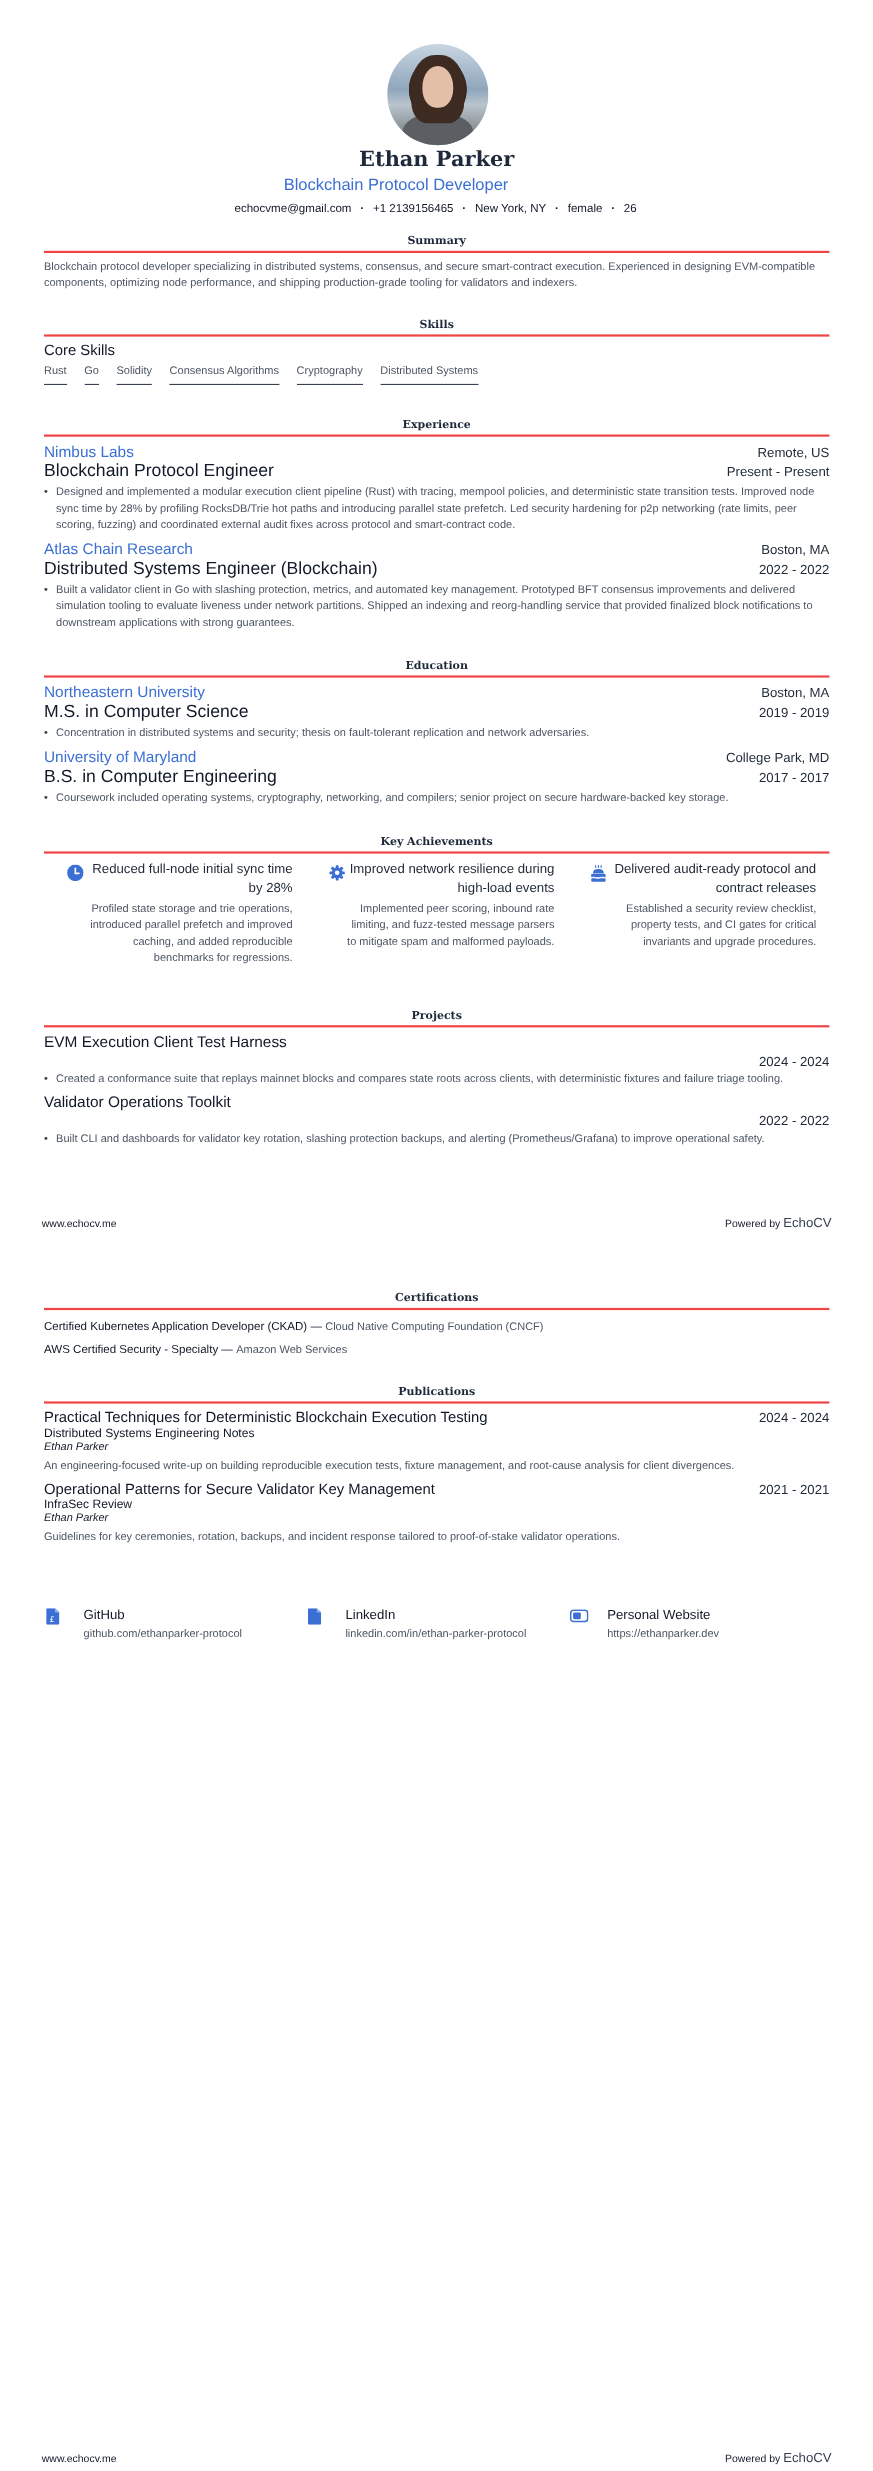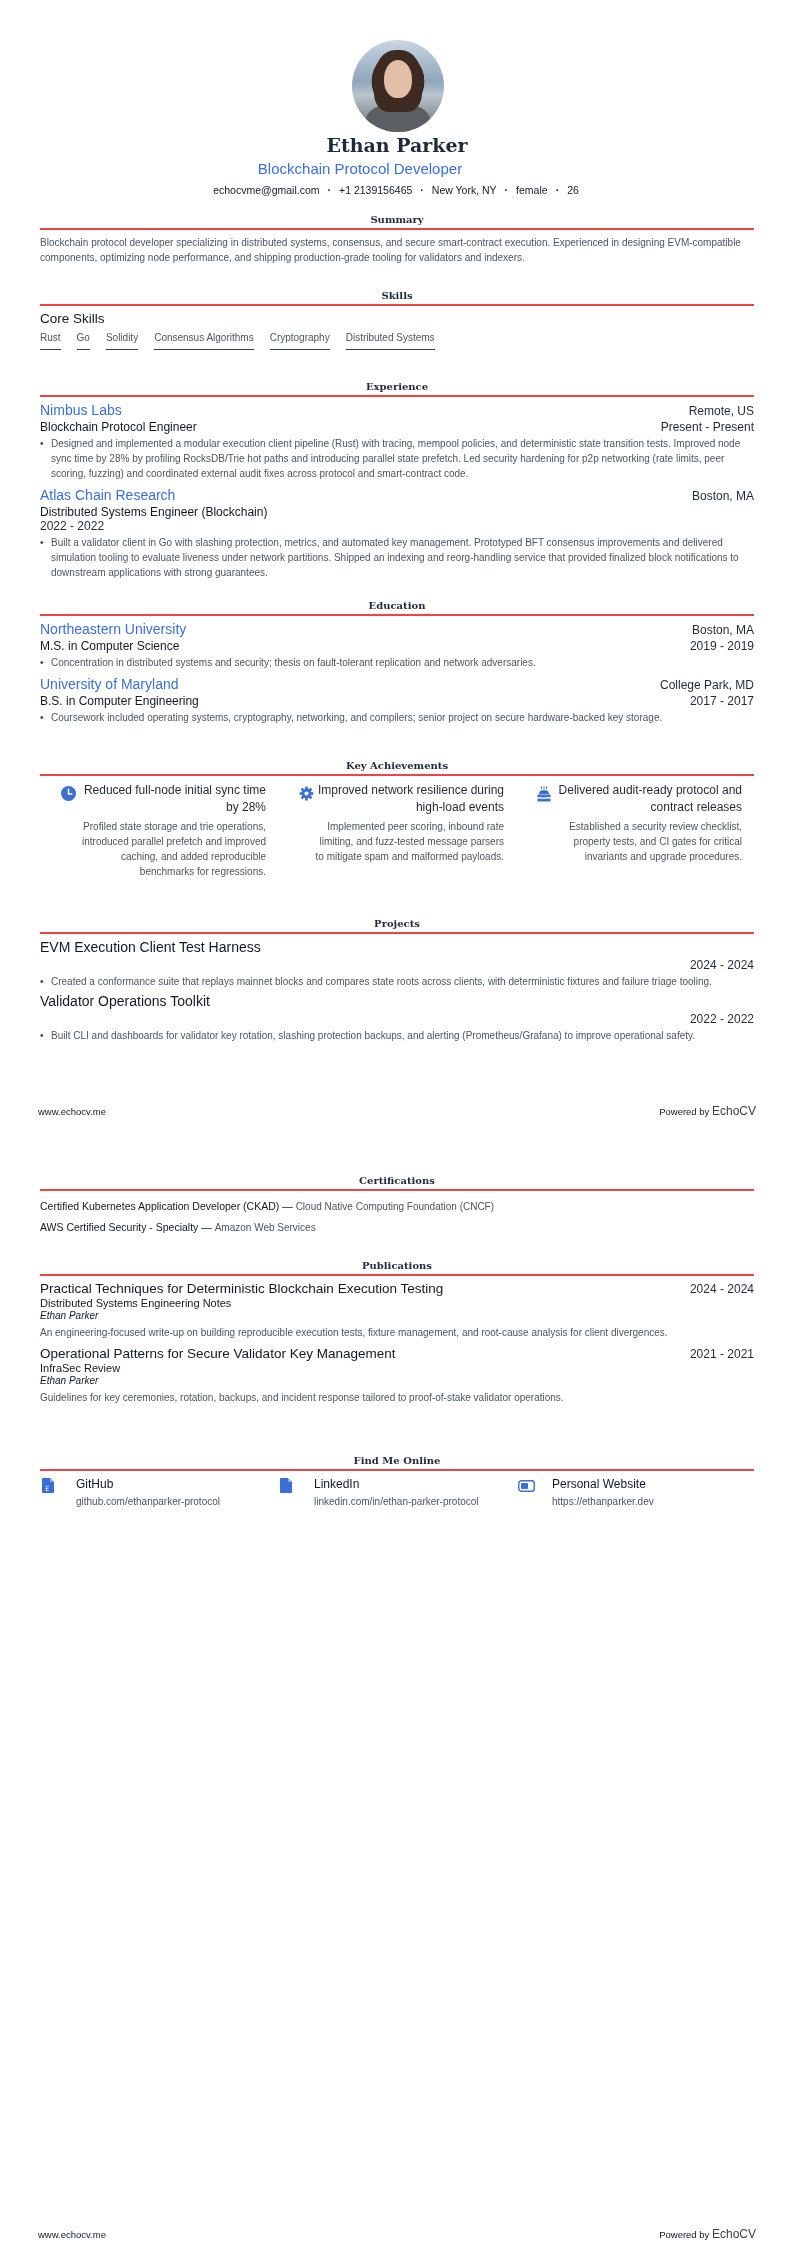--- a/index.html
+++ b/index.html
@@ -60,21 +60,21 @@
     font-size: 10px;
     color: #1e293b;
     padding-bottom: 3px;
     border-bottom: 2px solid #ef4444;
     margin-bottom: 5px;
   }
   .para { font-size: 10px; line-height: 15px; color: #4b5563; }
   .entry-row { display: flex; justify-content: space-between; align-items: baseline; }
   .org { font-size: 14px; color: #3b6fd4; }
   .loc { font-size: 12px; color: #1f2937; }
-  .role { font-size: 12px; color: #111827; }
+  .role { font-size: 16px; color: #111827; }
   .dates { font-size: 12px; color: #1f2937; }
   ul.bullets { list-style: none; margin-top: 2px; }
   ul.bullets li {
     position: relative; padding-left: 11px;
     font-size: 10px; line-height: 15px; color: #4b5563;
   }
   ul.bullets li::before {
     content: "•"; position: absolute; left: 0; top: 0; color: #374151;
   }
 
@@ -165,21 +165,21 @@
       <ul class="bullets">
         <li>Designed and implemented a modular execution client pipeline (Rust) with tracing, mempool policies, and deterministic state transition tests. Improved node sync time by 28% by profiling RocksDB/Trie hot paths and introducing parallel state prefetch. Led security hardening for p2p networking (rate limits, peer scoring, fuzzing) and coordinated external audit fixes across protocol and smart-contract code.</li>
       </ul>
     </div>
 
     <div style="margin-top:6px;">
       <div class="entry-row">
         <span class="org">Atlas Chain Research</span>
         <span class="loc">Boston, MA</span>
       </div>
-      <div class="entry-row" style="margin-top:2px;flex-direction:column;">
+      <div class="entry-row" style="margin-top:2px;">
         <span class="role">Distributed Systems Engineer (Blockchain)</span>
         <span class="dates">2022 - 2022</span>
       </div>
       <ul class="bullets">
         <li>Built a validator client in Go with slashing protection, metrics, and automated key management. Prototyped BFT consensus improvements and delivered simulation tooling to evaluate liveness under network partitions. Shipped an indexing and reorg-handling service that provided finalized block notifications to downstream applications with strong guarantees.</li>
       </ul>
     </div>
   </div>
 
   <div class="content" style="top:600px;">
@@ -329,21 +329,20 @@
         <span class="pub-title">Operational Patterns for Secure Validator Key Management</span>
         <span class="dates">2021 - 2021</span>
       </div>
       <div class="pub-venue">InfraSec Review</div>
       <div class="pub-author">Ethan Parker</div>
       <div class="pub-desc">Guidelines for key ceremonies, rotation, backups, and incident response tailored to proof-of-stake validator operations.</div>
     </div>
   </div>
 
   <div class="content" style="top:332px;">
-    <div class="section-title">Find Me Online</div>
     <div class="online-grid">
       <div class="online">
         <div class="online-icon">
           <svg width="12" height="15" viewBox="0 0 12 15">
               <path d="M0 1 Q0 0 1 0 H8 L12 4 V14 Q12 15 11 15 H1 Q0 15 0 14 Z" fill="#3b6fd4"></path>
               <path d="M8 0 V4 H12" fill="#8fb0ee"></path>
               <text x="3" y="12.5" font-size="7" fill="#fff" font-family="DejaVu Sans, sans-serif">£</text>
             </svg>
         </div>
         <div>

